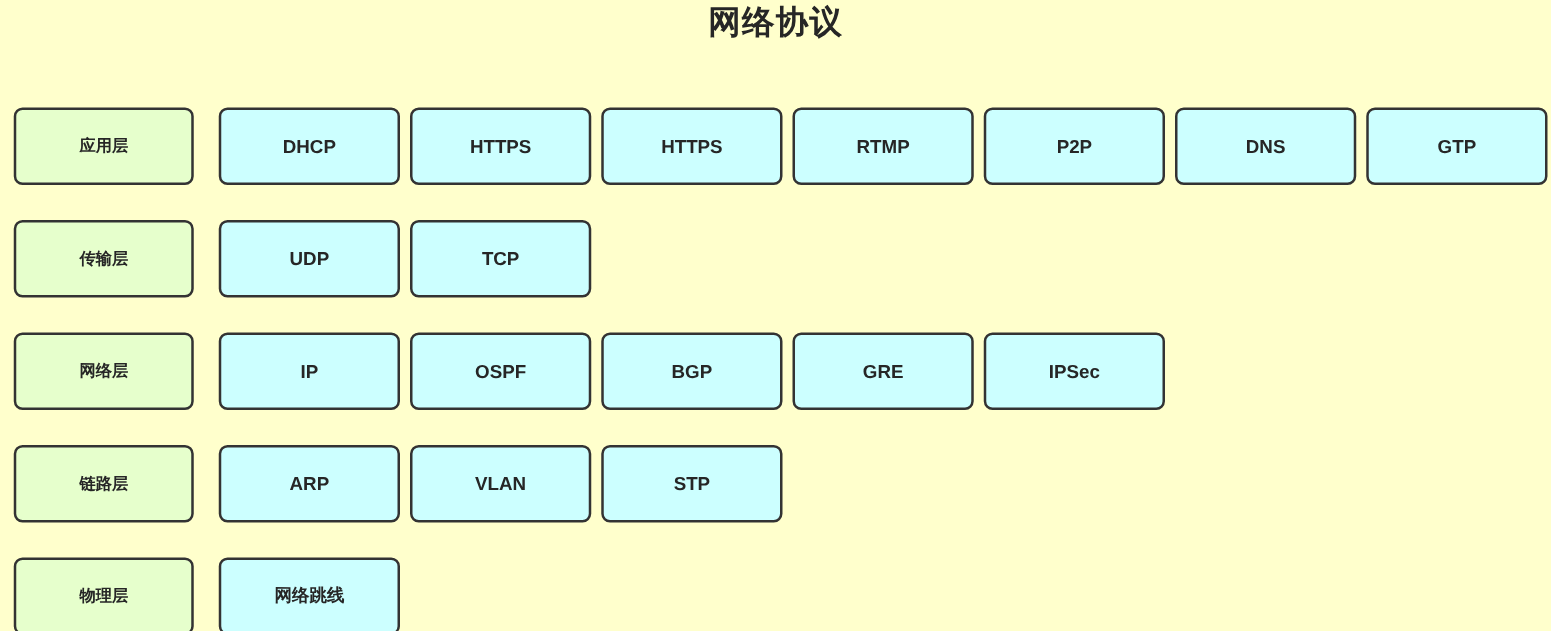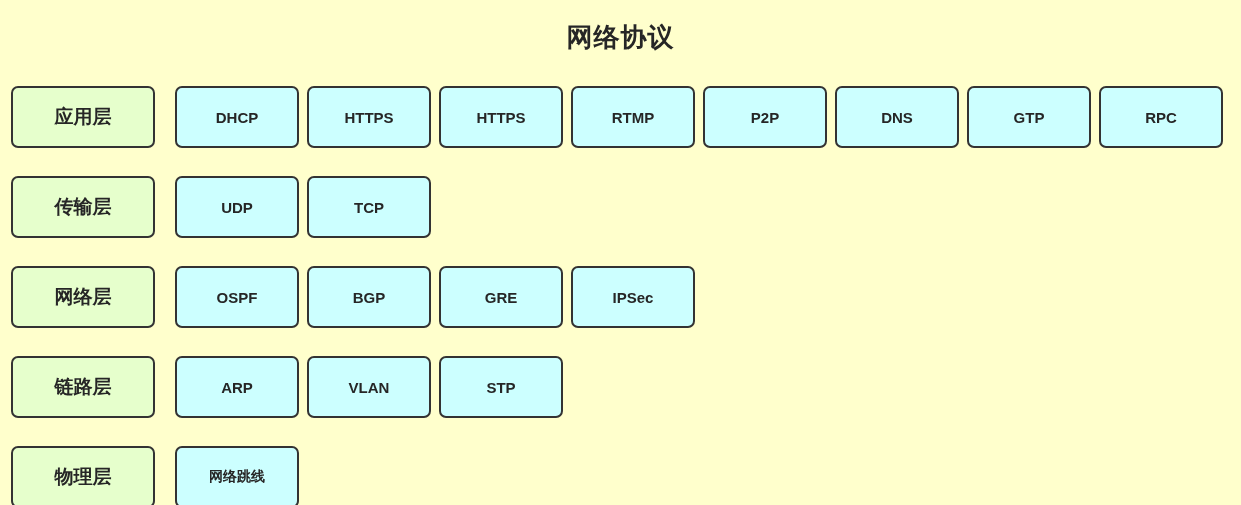--- a/index.html
+++ b/index.html
@@ -13,21 +13,21 @@
     font-family: "Liberation Sans", "DejaVu Sans", sans-serif;
     overflow: hidden;
   }
   #diagram {
     position: relative;
     width: 1241px;
     height: 505px;
   }
   .title {
     position: absolute;
-    top: 20px;
+    top: 0;
     left: 0;
     width: 1241px;
     text-align: center;
     font-size: 26px;
     font-weight: bold;
     color: #262626;
     letter-spacing: 1px;
   }
   .rows {
     position: absolute;
@@ -46,32 +46,32 @@
   .layer-box {
     width: 144px;
     height: 62px;
     box-sizing: border-box;
     background: #e6ffcc;
     border: 2px solid #333333;
     border-radius: 7px;
     display: flex;
     align-items: center;
     justify-content: center;
-    font-size: 19px;
+    font-size: 13px;
     font-weight: bold;
     color: #262626;
     flex: 0 0 auto;
   }
   .protocols {
     display: flex;
     margin-left: 20px;
     flex: 1 1 auto;
   }
   .proto-box {
-    width: 124px;
+    width: 145px;
     height: 62px;
     box-sizing: border-box;
     background: #ccffff;
     border: 2px solid #333333;
     border-radius: 7px;
     display: flex;
     align-items: center;
     justify-content: center;
     font-size: 15px;
     font-weight: bold;
@@ -113,20 +113,21 @@
       <div class="layer-box">传输层</div>
       <div class="protocols">
         <div class="proto-box">UDP</div>
         <div class="proto-box">TCP</div>
       </div>
     </div>
 
     <div class="row">
       <div class="layer-box">网络层</div>
       <div class="protocols">
+        <div class="proto-box">IP</div>
         <div class="proto-box">OSPF</div>
         <div class="proto-box">BGP</div>
         <div class="proto-box">GRE</div>
         <div class="proto-box">IPSec</div>
       </div>
     </div>
 
     <div class="row">
       <div class="layer-box">链路层</div>
       <div class="protocols">

